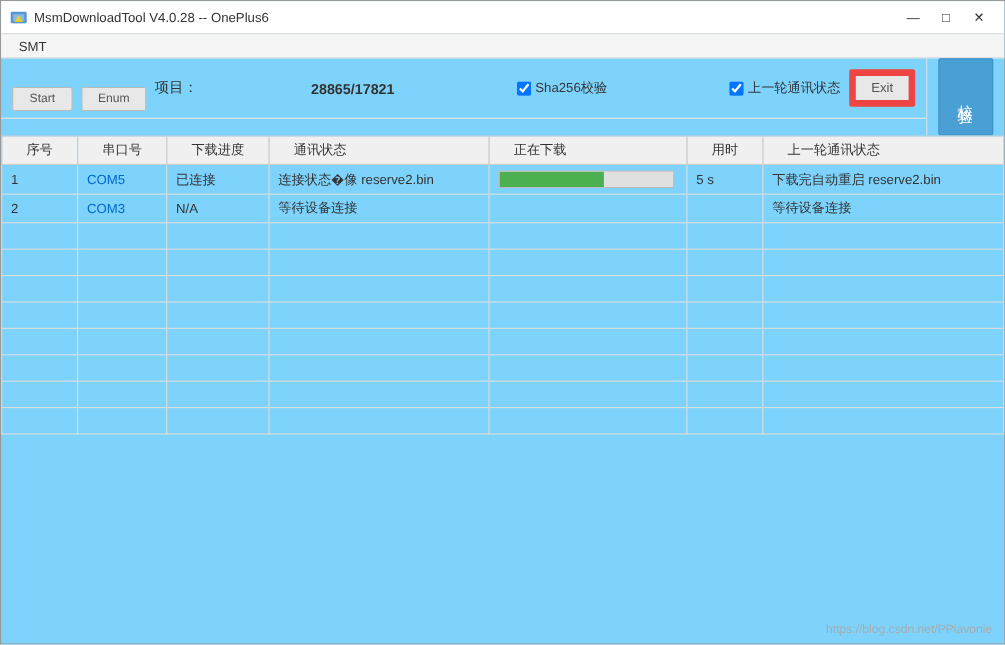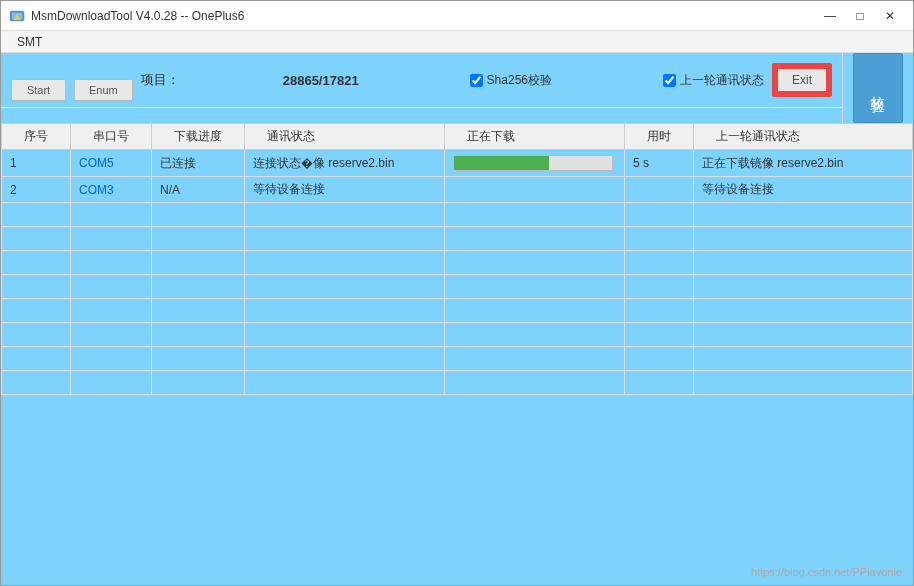--- a/index.html
+++ b/index.html
@@ -323,21 +323,21 @@
       <td>1</td>
       <td style="color:#0066cc">COM5</td>
       <td>已连接</td>
       <td>连接状态�像 reserve2.bin</td>
       <td>
         <div class="progress-bar-container">
                 <div class="progress-bar-fill" style="width:60%"></div>
               </div>
       </td>
       <td>5 s</td>
-      <td>正在下载镜像 reserve2.bin</td>
+      <td>下载完自动重启 reserve2.bin</td>
     </tr>
           <tr>
       <td>2</td>
       <td style="color:#0066cc">COM3</td>
       <td>N/A</td>
       <td>等待设备连接</td>
       <td>
         
       </td>
       <td></td>

